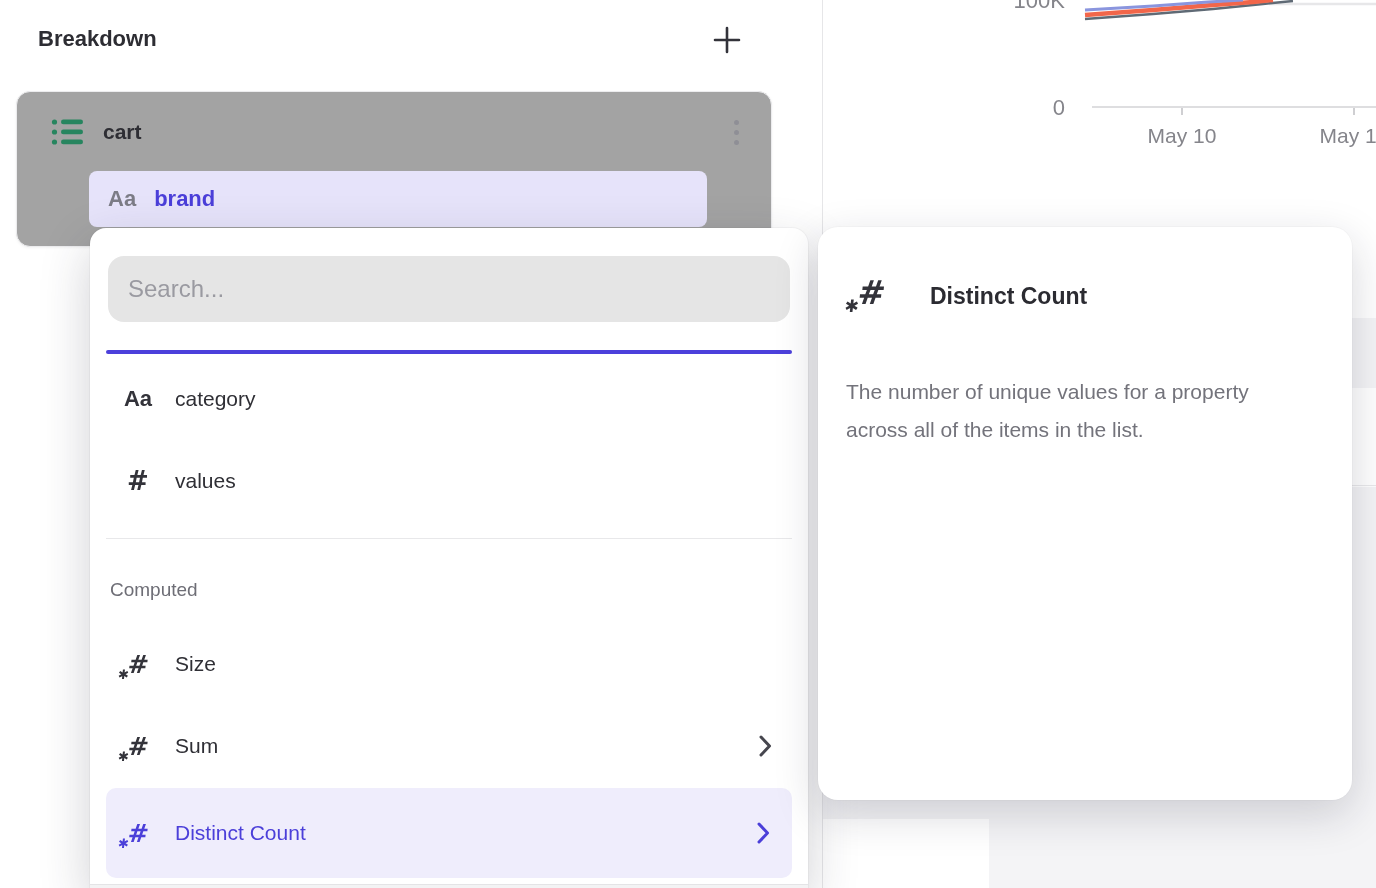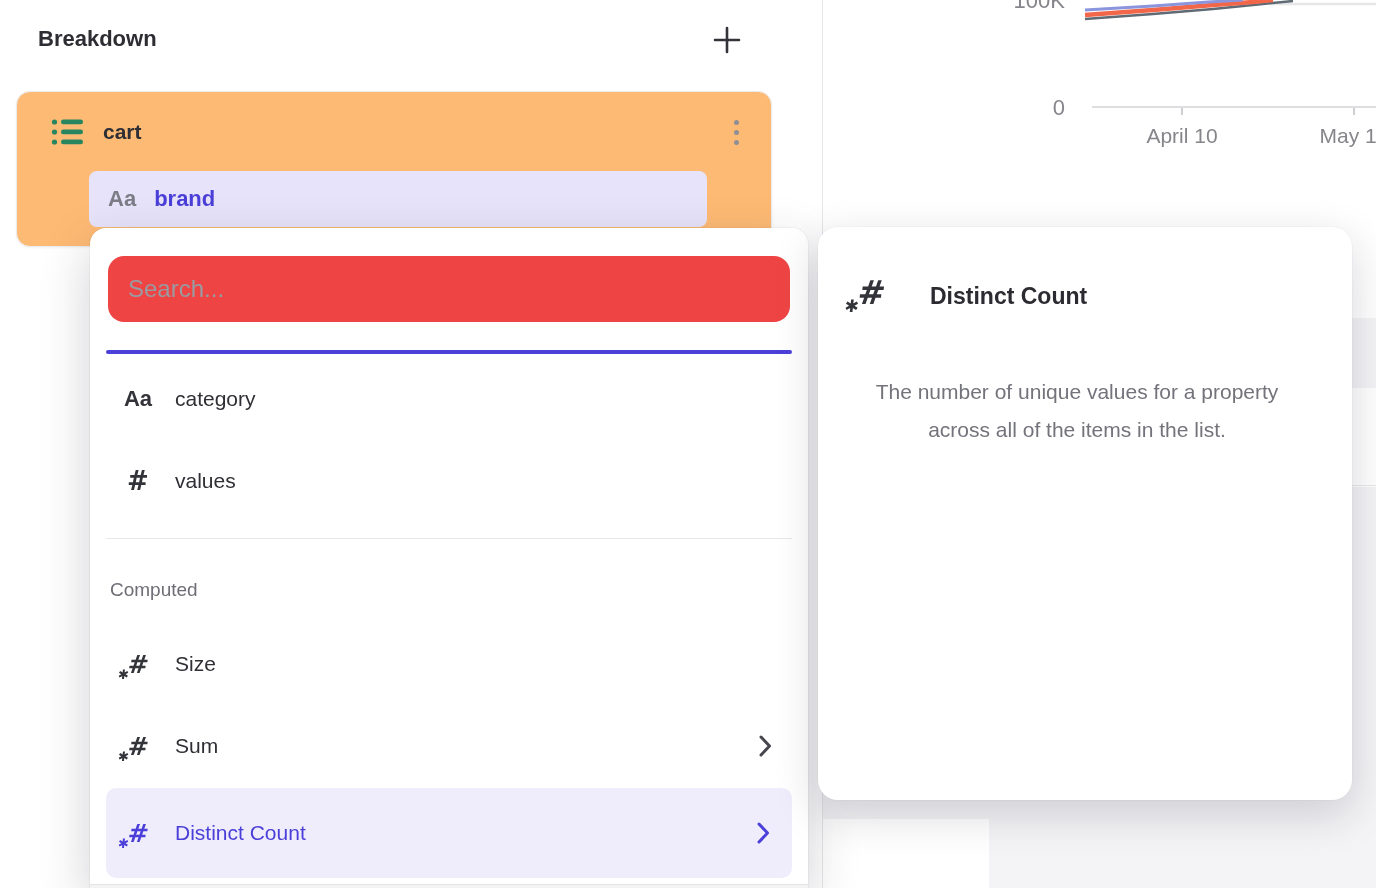--- a/index.html
+++ b/index.html
@@ -5,21 +5,21 @@
   * { margin:0; padding:0; box-sizing:border-box; }
   html,body { width:1376px; height:888px; overflow:hidden; background:#fff;
               font-family:"Liberation Sans", sans-serif; }
 
   
   .left-panel { position:absolute; left:0; top:0; width:822px; height:888px; background:#fff; z-index:1; }
   .panel-title { position:absolute; left:38px; top:26px; font-size:22px; font-weight:700; color:#2d2d33; }
   .add-btn { position:absolute; left:708px; top:22px; width:38px; height:38px; border:none; background:transparent; cursor:pointer; }
 
   .cart-card { position:absolute; left:16px; top:91px; width:756px; height:156px;
-               background:#fdba74; border:1px solid #ececee; border-radius:14px;
+               background:#a3a3a3; border:1px solid #ececee; border-radius:14px;
                box-shadow:0 1px 3px rgba(0,0,0,.05); z-index:2; }
   .card-row { position:absolute; left:34px; top:22px; right:20px; height:36px; display:flex; align-items:center; }
   .card-title { font-size:21px; font-weight:700; color:#2e2e34; margin-left:20px; }
   .kebab-btn { margin-left:auto; width:30px; height:36px; border:none; background:transparent; cursor:pointer;
                display:flex; flex-direction:column; align-items:center; justify-content:center; gap:5px; }
   .kebab-btn i { width:5px; height:5px; border-radius:50%; background:#8f8f96; }
 
   .brand-pill { position:absolute; left:72px; top:79px; width:618px; height:56px;
                 background:#e6e3fa; border-radius:8px; display:flex; align-items:center; cursor:pointer; }
   .aa-icon { margin-left:19px; font-size:22px; font-weight:600; color:#7c7c86; }
@@ -41,21 +41,21 @@
   .tick1 { left:358px; } .tick2 { left:530px; }
   .xlabel { position:absolute; top:124px; width:90px; text-align:center; font-size:21px; color:#85858b; white-space:nowrap; }
   .xlabel-1 { left:314px; } .xlabel-2 { left:486px; }
   .chart-lines { position:absolute; left:0; top:0; width:554px; height:120px; }
 
   
   .dropdown { position:absolute; left:90px; top:228px; width:718px; height:660px; background:#fff;
               border-radius:16px 16px 0 0; box-shadow:0 18px 50px rgba(40,40,60,.22), 0 0 0 1px rgba(0,0,0,.03);
               z-index:5; overflow:hidden; }
   .search-box { position:absolute; left:18px; right:18px; top:28px; height:66px;
-                background:#ef4444; border:none; border-radius:16px; font-size:24px; color:#3a3a40;
+                background:#e5e5e5; border:none; border-radius:16px; font-size:24px; color:#3a3a40;
                 padding:0 20px; outline:none; font-family:"Liberation Sans", sans-serif; }
   .search-box::placeholder { color:#9a9aa1; }
   .tab-indicator { position:absolute; left:16px; right:16px; top:122px; height:4px; border-radius:2px; background:#4c40db; }
 
   .drow { position:absolute; left:0; right:0; height:82px; display:flex; align-items:center;
           padding-left:30px; cursor:pointer; }
   .drow .icon-box { width:36px; display:flex; justify-content:center; }
   .drow .dlabel { margin-left:19px; font-size:21px; color:#2f2f35; font-weight:500; }
   .row-category { top:130px; } .row-price { top:212px; }
   .ddivider { position:absolute; left:16px; right:16px; top:310px; height:1px; background:#e8e8ea; }
@@ -75,21 +75,21 @@
   .dropdown-bottom-strip { position:absolute; left:0; right:0; top:657px; bottom:0; background:#f3f3f4; }
 
   
   .tooltip-card { position:absolute; left:818px; top:227px; width:534px; height:573px; background:#fff;
                   border-radius:20px; box-shadow:0 14px 44px rgba(30,30,50,.18), 0 0 0 1px rgba(0,0,0,.02);
                   z-index:6; }
   .tt-icon { position:absolute; left:40px; top:46px; font-size:34px; }
   .tt-icon .hash-star { font-size:33px; }
   .tt-icon .hash-star .star { font-size:17px; left:-12px; bottom:-4px; }
   .tt-title { position:absolute; left:112px; top:56px; font-size:23px; font-weight:700; color:#2b2b31; }
-  .tt-desc { position:absolute; left:28px; right:44px; top:146px; font-size:21px; line-height:38px; color:#73737b;text-align:center; }
+  .tt-desc { position:absolute; left:28px; right:44px; top:146px; font-size:21px; line-height:38px; color:#73737b; }
 </style>
 </head>
 <body>
 
 <div class="left-panel">
   <div class="panel-title">Breakdown</div>
   <button class="add-btn" title="">
     <svg width="30" height="30" viewBox="0 0 30 30">
       <path d="M15 3 V27 M3 15 H27" stroke="#33333a" stroke-width="2.6" stroke-linecap="round" fill="none"></path>
     </svg>
@@ -129,21 +129,21 @@
   <div class="band-a"></div>
   <div class="band-line"></div>
   <div class="band-b"></div>
   <div class="band-c"></div>
 
   <div class="ytick ytick-100k">100K</div>
   <div class="ytick ytick-0">0</div>
   <div class="axis-x"></div>
   <div class="tickmark tick1"></div>
   <div class="tickmark tick2"></div>
-  <div class="xlabel xlabel-1">April 10</div>
+  <div class="xlabel xlabel-1">May 10</div>
   <div class="xlabel xlabel-2">May 17</div>
 </div>
 
 <div class="dropdown">
   <input class="search-box" type="text" placeholder="Search..." style="">
   <div class="tab-indicator"></div>
 
   <div class="drow row-category">
     <span class="icon-box">
         <span class="aa-glyph">Aa</span>

